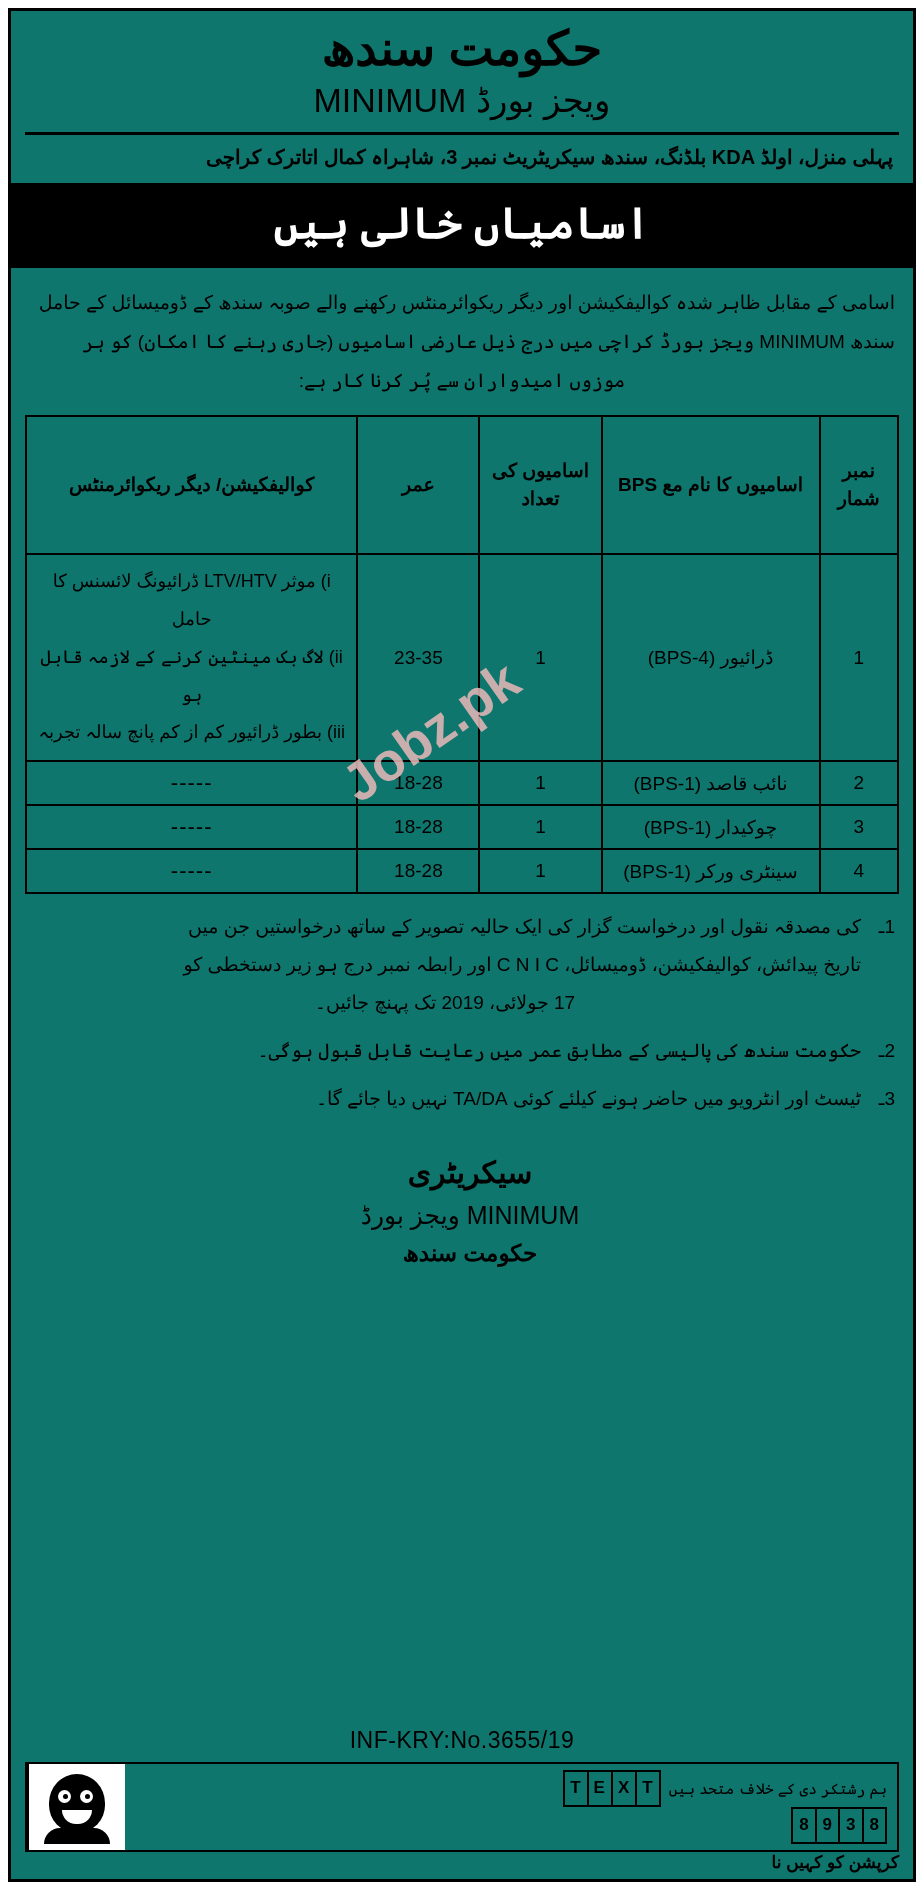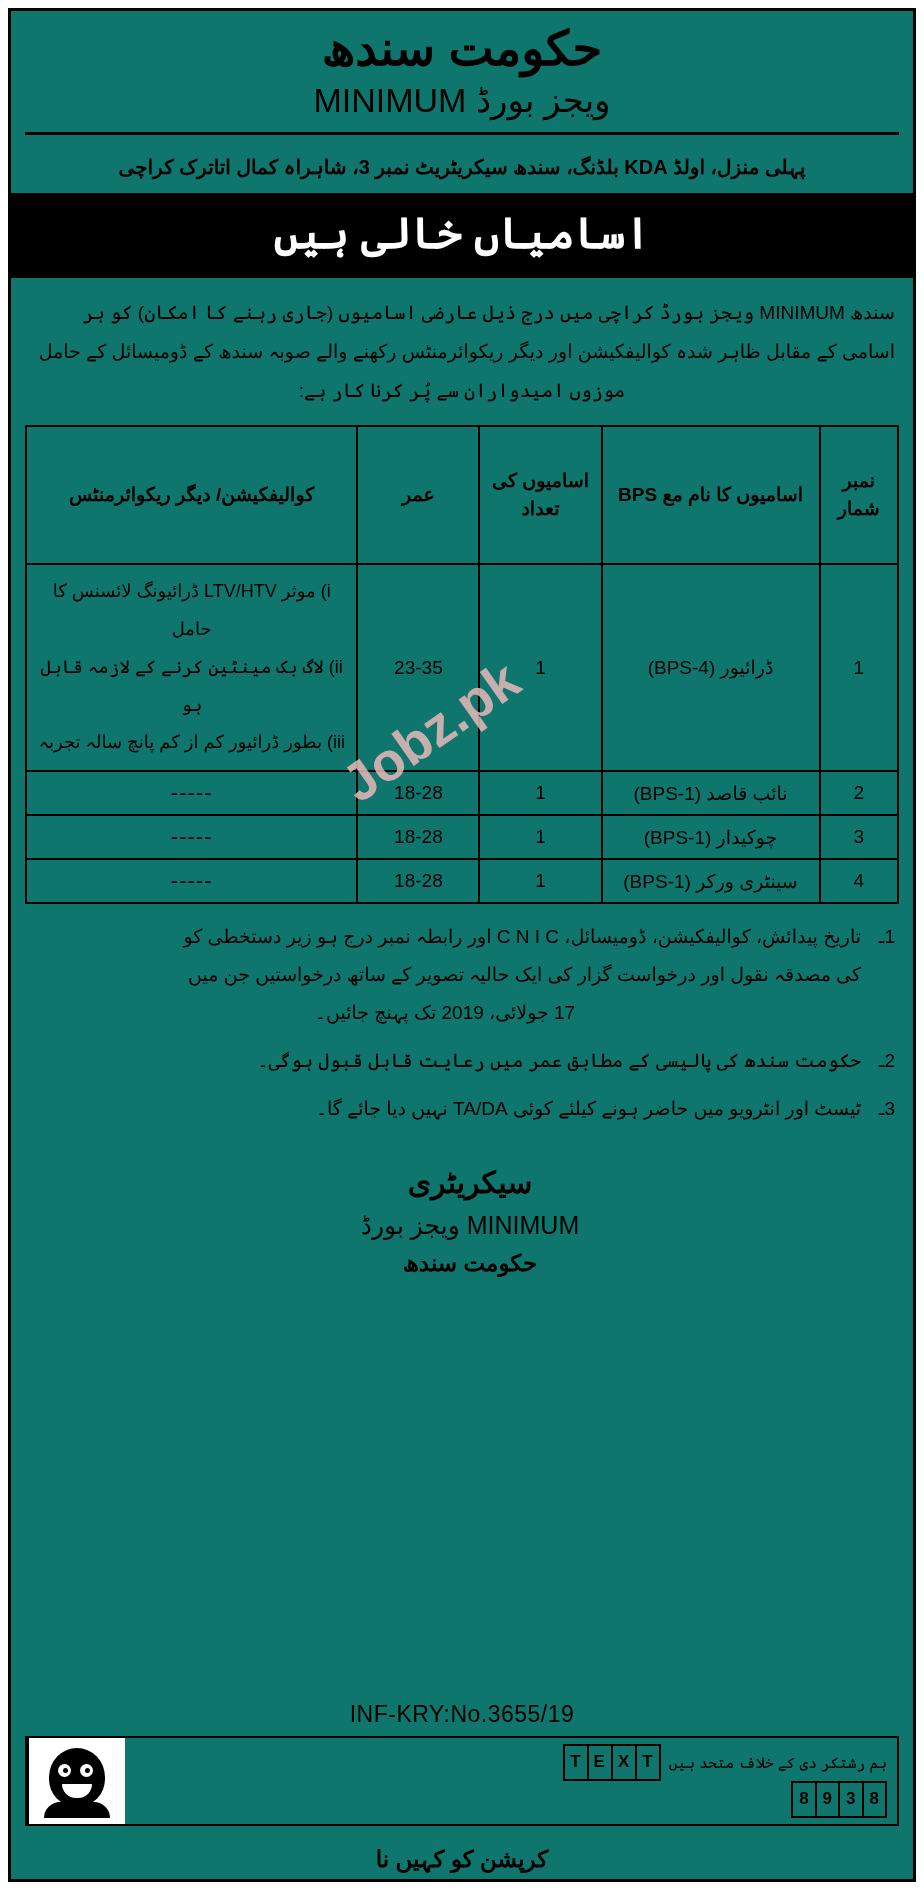--- a/index.html
+++ b/index.html
@@ -46,24 +46,24 @@
   .hdr-line2 {
     font-size: 34px;
     font-weight: normal;
     direction: rtl;
     line-height: 1.35;
     margin-top: 2px;
   }
   .hdr-addr {
     border-top: 3px solid #000;
     margin-top: 8px;
-    padding: 20px 6px 8px 6px;
+    padding: 10px 6px 8px 6px;
     font-size: 20px;
     direction: rtl;
-    text-align: center;
+    text-align: right;
     font-weight: bold;
   }
   
   .banner {
     background: #000;
     color: #fff;
     text-align: center;
     padding: 14px 0 18px 0;
     border-bottom: 3px solid #000;
   }
@@ -246,25 +246,24 @@
     border: 2px solid #000;
     font-weight: bold;
     font-size: 17px;
   }
   .num-badge span {
     border-left: 2px solid #000;
     padding: 2px 6px;
   }
   .num-badge span:first-child { border-left: none; }
   .bottom-urdu {
-    text-align: center;
-    direction: rtl;
-    font-size: 23px;
-    font-weight: bold;
-    padding-top: 20px;
+    direction: rtl;
+    font-size: 17px;
+    font-weight: bold;
+    padding-top: 0;
   }
   
   .watermark {
     position: absolute;
     left: 330px;
     top: 700px;
     font-size: 54px;
     color: #e9b9b9;
     transform: rotate(-35deg);
     font-weight: bold;
@@ -325,22 +324,22 @@
         <span>MINIMUM</span>
       </div>
       <div class="hdr-addr">پہلی منزل، اولڈ KDA بلڈنگ، سندھ سیکریٹریٹ نمبر 3، شاہراہ کمال اتاترک کراچی</div>
     </div>
 
     <div class="banner">
       <div class="banner-text">اسامیاں خالی ہیں</div>
     </div>
 
     <div class="intro">
+      <span class="l">اسامی کے مقابل ظاہر شدہ کوالیفکیشن اور دیگر ریکوائرمنٹس رکھنے والے صوبہ سندھ کے ڈومیسائل کے حامل</span>
       <span class="l">سندھ MINIMUM ویجز بورڈ کراچی میں درج ذیل عارضی اسامیوں (جاری رہنے کا امکان) کو ہر</span>
-      <span class="l">اسامی کے مقابل ظاہر شدہ کوالیفکیشن اور دیگر ریکوائرمنٹس رکھنے والے صوبہ سندھ کے ڈومیسائل کے حامل</span>
       <span class="l center">موزوں امیدواران سے پُر کرنا کار ہے:</span>
     </div>
 
     <div class="tbl-wrap">
       <table class="jobs">
         <thead>
           <tr>
             <th class="col-sr">نمبر شمار</th>
             <th class="col-name">اسامیوں کا نام مع BPS</th>
             <th class="col-cnt">اسامیوں کی تعداد</th>
@@ -382,22 +381,22 @@
             <td class="dash">-----</td>
           </tr>
         </tbody>
       </table>
     </div>
 
     <div class="notes">
       <div class="note">
         <div class="note-num">1ـ</div>
         <div class="note-body">
+          <span class="l">کی مصدقہ نقول اور درخواست گزار کی ایک حالیہ تصویر کے ساتھ درخواستیں جن میں</span>
           <span class="l">تاریخ پیدائش، کوالیفکیشن، ڈومیسائل، C N I C اور رابطہ نمبر درج ہو زیر دستخطی کو</span>
-          <span class="l">کی مصدقہ نقول اور درخواست گزار کی ایک حالیہ تصویر کے ساتھ درخواستیں جن میں</span>
           <span class="l center">17 جولائی، 2019 تک پہنچ جائیں۔</span>
         </div>
       </div>
       <div class="note">
         <div class="note-num">2ـ</div>
         <div class="note-body">
           <span class="l">حکومت سندھ کی پالیسی کے مطابق عمر میں رعایت قابل قبول ہوگی۔</span>
         </div>
       </div>
       <div class="note">

